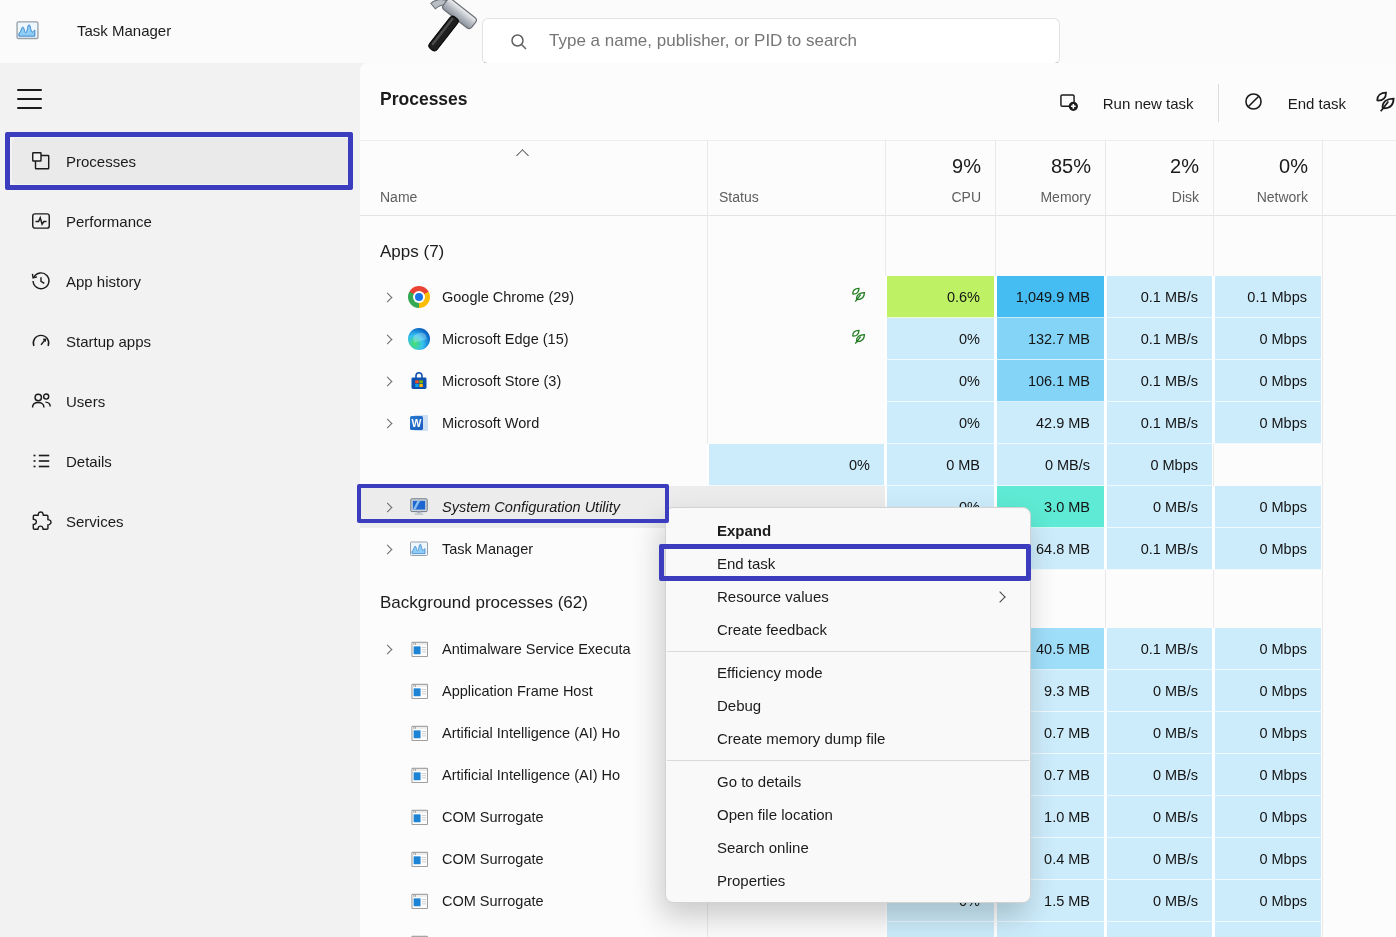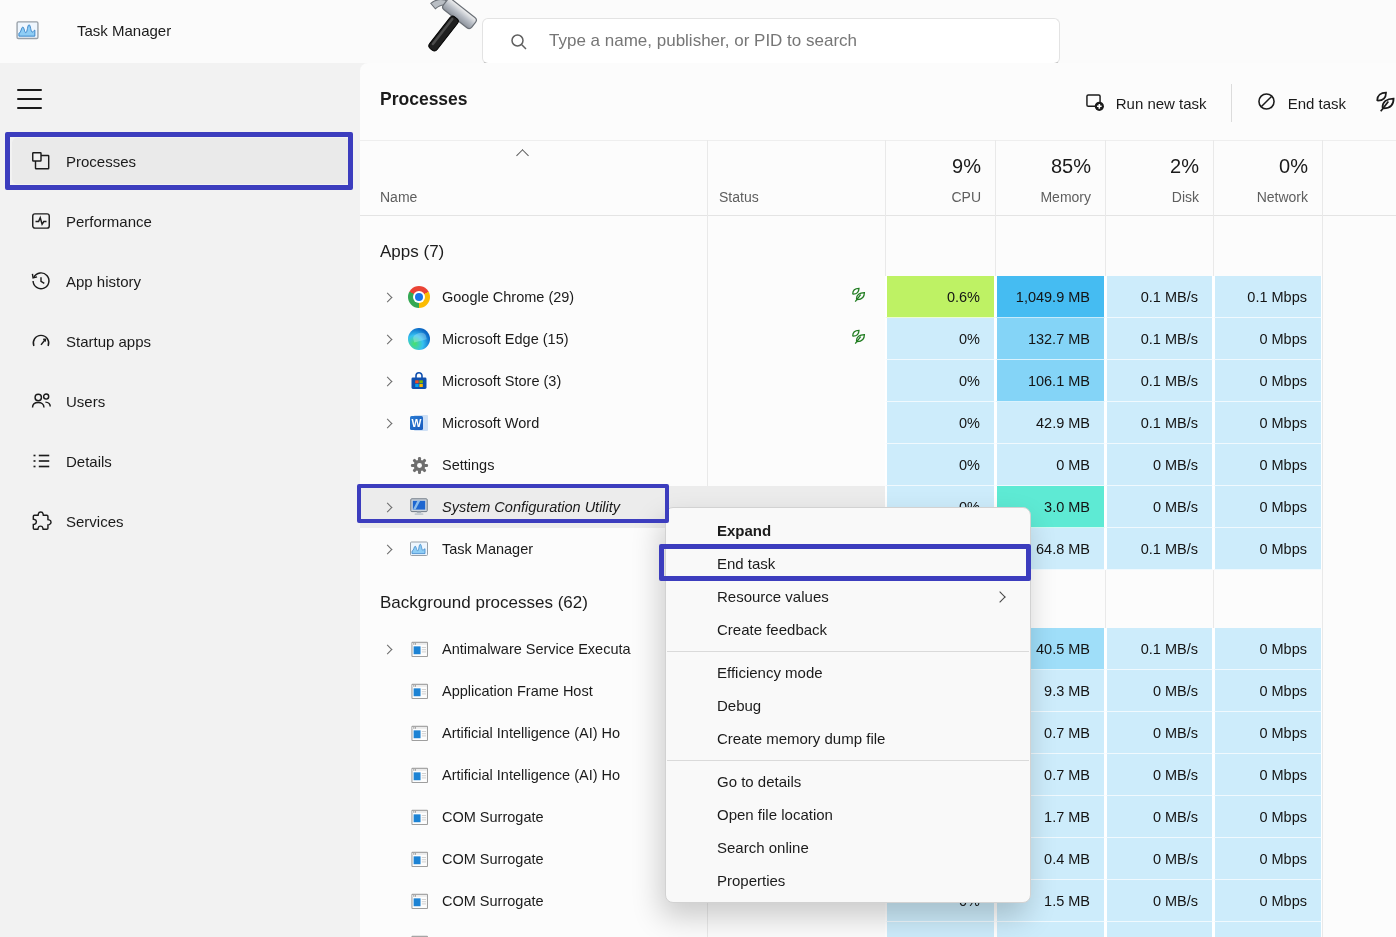--- a/index.html
+++ b/index.html
@@ -26,21 +26,21 @@
     padding-left:18px; font-size:15px; color:#1b1b1b; }
   .nav-item .nico { width:22px; height:22px; margin-right:14px; flex:0 0 22px; display:flex; align-items:center; justify-content:center; }
   .nav-item.selected { background:#eaeaea; }
   #sel-pill { position:absolute; left:6px; top:148px; width:4px; height:26px; border-radius:2px; z-index:5; }
 
   
   #card { position:absolute; left:360px; top:63px; width:1036px; height:874px; background:#fcfcfc;
     border-radius:8px 0 0 0; overflow:hidden; }
   #page-title { position:absolute; left:20px; top:26px; font-size:17.5px; font-weight:700; }
   #actions { position:absolute; right:-14px; top:18px; height:44px; display:flex; align-items:center; }
-  .act-btn { display:flex; align-items:center; gap:11px; font-size:15px; color:#1b1b1b; padding:8px 10px; border-radius:4px; cursor:pointer; }
+  .act-btn { display:flex; align-items:center; gap:24px; font-size:15px; color:#1b1b1b; padding:8px 10px; border-radius:4px; cursor:pointer; }
   .vsep { width:1px; height:38px; background:#dcdcdc; margin:0 14px; }
 
   
   #thead { position:absolute; left:0; top:77px; width:1036px; height:76px;
     border-top:1px solid #eeeeee; border-bottom:1px solid #e4e4e4;
     display:grid; grid-template-columns:347px 178px 110px 110px 108px 109px 1fr; }
   .hcell { position:relative; }
   .hlabel { position:absolute; bottom:10px; font-size:14px; color:#5e5e5e; }
   .hval { position:absolute; top:14px; right:14px; font-size:20px; color:#1a1a1a; }
   .hlabel.r { right:14px; }
@@ -380,36 +380,20 @@
        <span class="pname">Microsoft Word</span>
      </div>
      <div class="c-status"></div>
      <div class="cv" style="background:#cdecfb">0%</div>
      <div class="cv" style="background:#cdecfb">42.9 MB</div>
      <div class="cv" style="background:#cdecfb">0.1 MB/s</div>
      <div class="cv" style="background:#cdecfb">0 Mbps</div>
      <div></div>
       </div>
       <div class="trow">
-        <div class="c-name">
-       <span class="chevwrap"></span>
-       <span class="picon">
-            <svg width="21" height="21" viewBox="0 0 22 22" fill="#6f6f6f">
-              <g>
-                <rect x="9.4" y="2" width="3.2" height="18" rx="1.3"></rect>
-                <rect x="9.4" y="2" width="3.2" height="18" rx="1.3" transform="rotate(45 11 11)"></rect>
-                <rect x="9.4" y="2" width="3.2" height="18" rx="1.3" transform="rotate(90 11 11)"></rect>
-                <rect x="9.4" y="2" width="3.2" height="18" rx="1.3" transform="rotate(135 11 11)"></rect>
-                <circle cx="11" cy="11" r="6"></circle>
-                <circle cx="11" cy="11" r="2.6" fill="#fcfcfc"></circle>
-              </g>
-            </svg>
-          </span>
-       <span class="pname">Settings</span>
-     </div>
      <div class="c-status"></div>
      <div class="cv" style="background:#cdecfb">0%</div>
      <div class="cv" style="background:#cdecfb">0 MB</div>
      <div class="cv" style="background:#cdecfb">0 MB/s</div>
      <div class="cv" style="background:#cdecfb">0 Mbps</div>
      <div></div>
       </div>
       <div class="trow sel">
         <div class="c-name">
        <span class="chevwrap">
@@ -566,21 +550,21 @@
               <rect x="4.4" y="7" width="6.6" height="7.5" fill="#1d83d4"></rect>
               <rect x="12.2" y="7.6" width="4" height="1" fill="#d2d2d2"></rect>
               <rect x="12.2" y="9.7" width="4" height="1" fill="#d2d2d2"></rect>
               <rect x="12.2" y="11.8" width="4" height="1" fill="#d2d2d2"></rect>
             </svg>
           </span>
        <span class="pname">COM Surrogate</span>
      </div>
      <div class="c-status"></div>
      <div class="cv" style="background:#cdecfb">0%</div>
-     <div class="cv" style="background:#cdecfb">1.7 MB</div>
+     <div class="cv" style="background:#cdecfb">1.0 MB</div>
      <div class="cv" style="background:#cdecfb">0 MB/s</div>
      <div class="cv" style="background:#cdecfb">0 Mbps</div>
      <div></div>
       </div>
       <div class="trow">
         <div class="c-name">
        <span class="chevwrap"></span>
        <span class="picon">
             <svg width="21" height="21" viewBox="0 0 20 20">
               <rect x="2.8" y="3.2" width="14.8" height="13.4" rx="0.5" fill="#fdfdfd" stroke="#9e9e9e" stroke-width="1"></rect>

